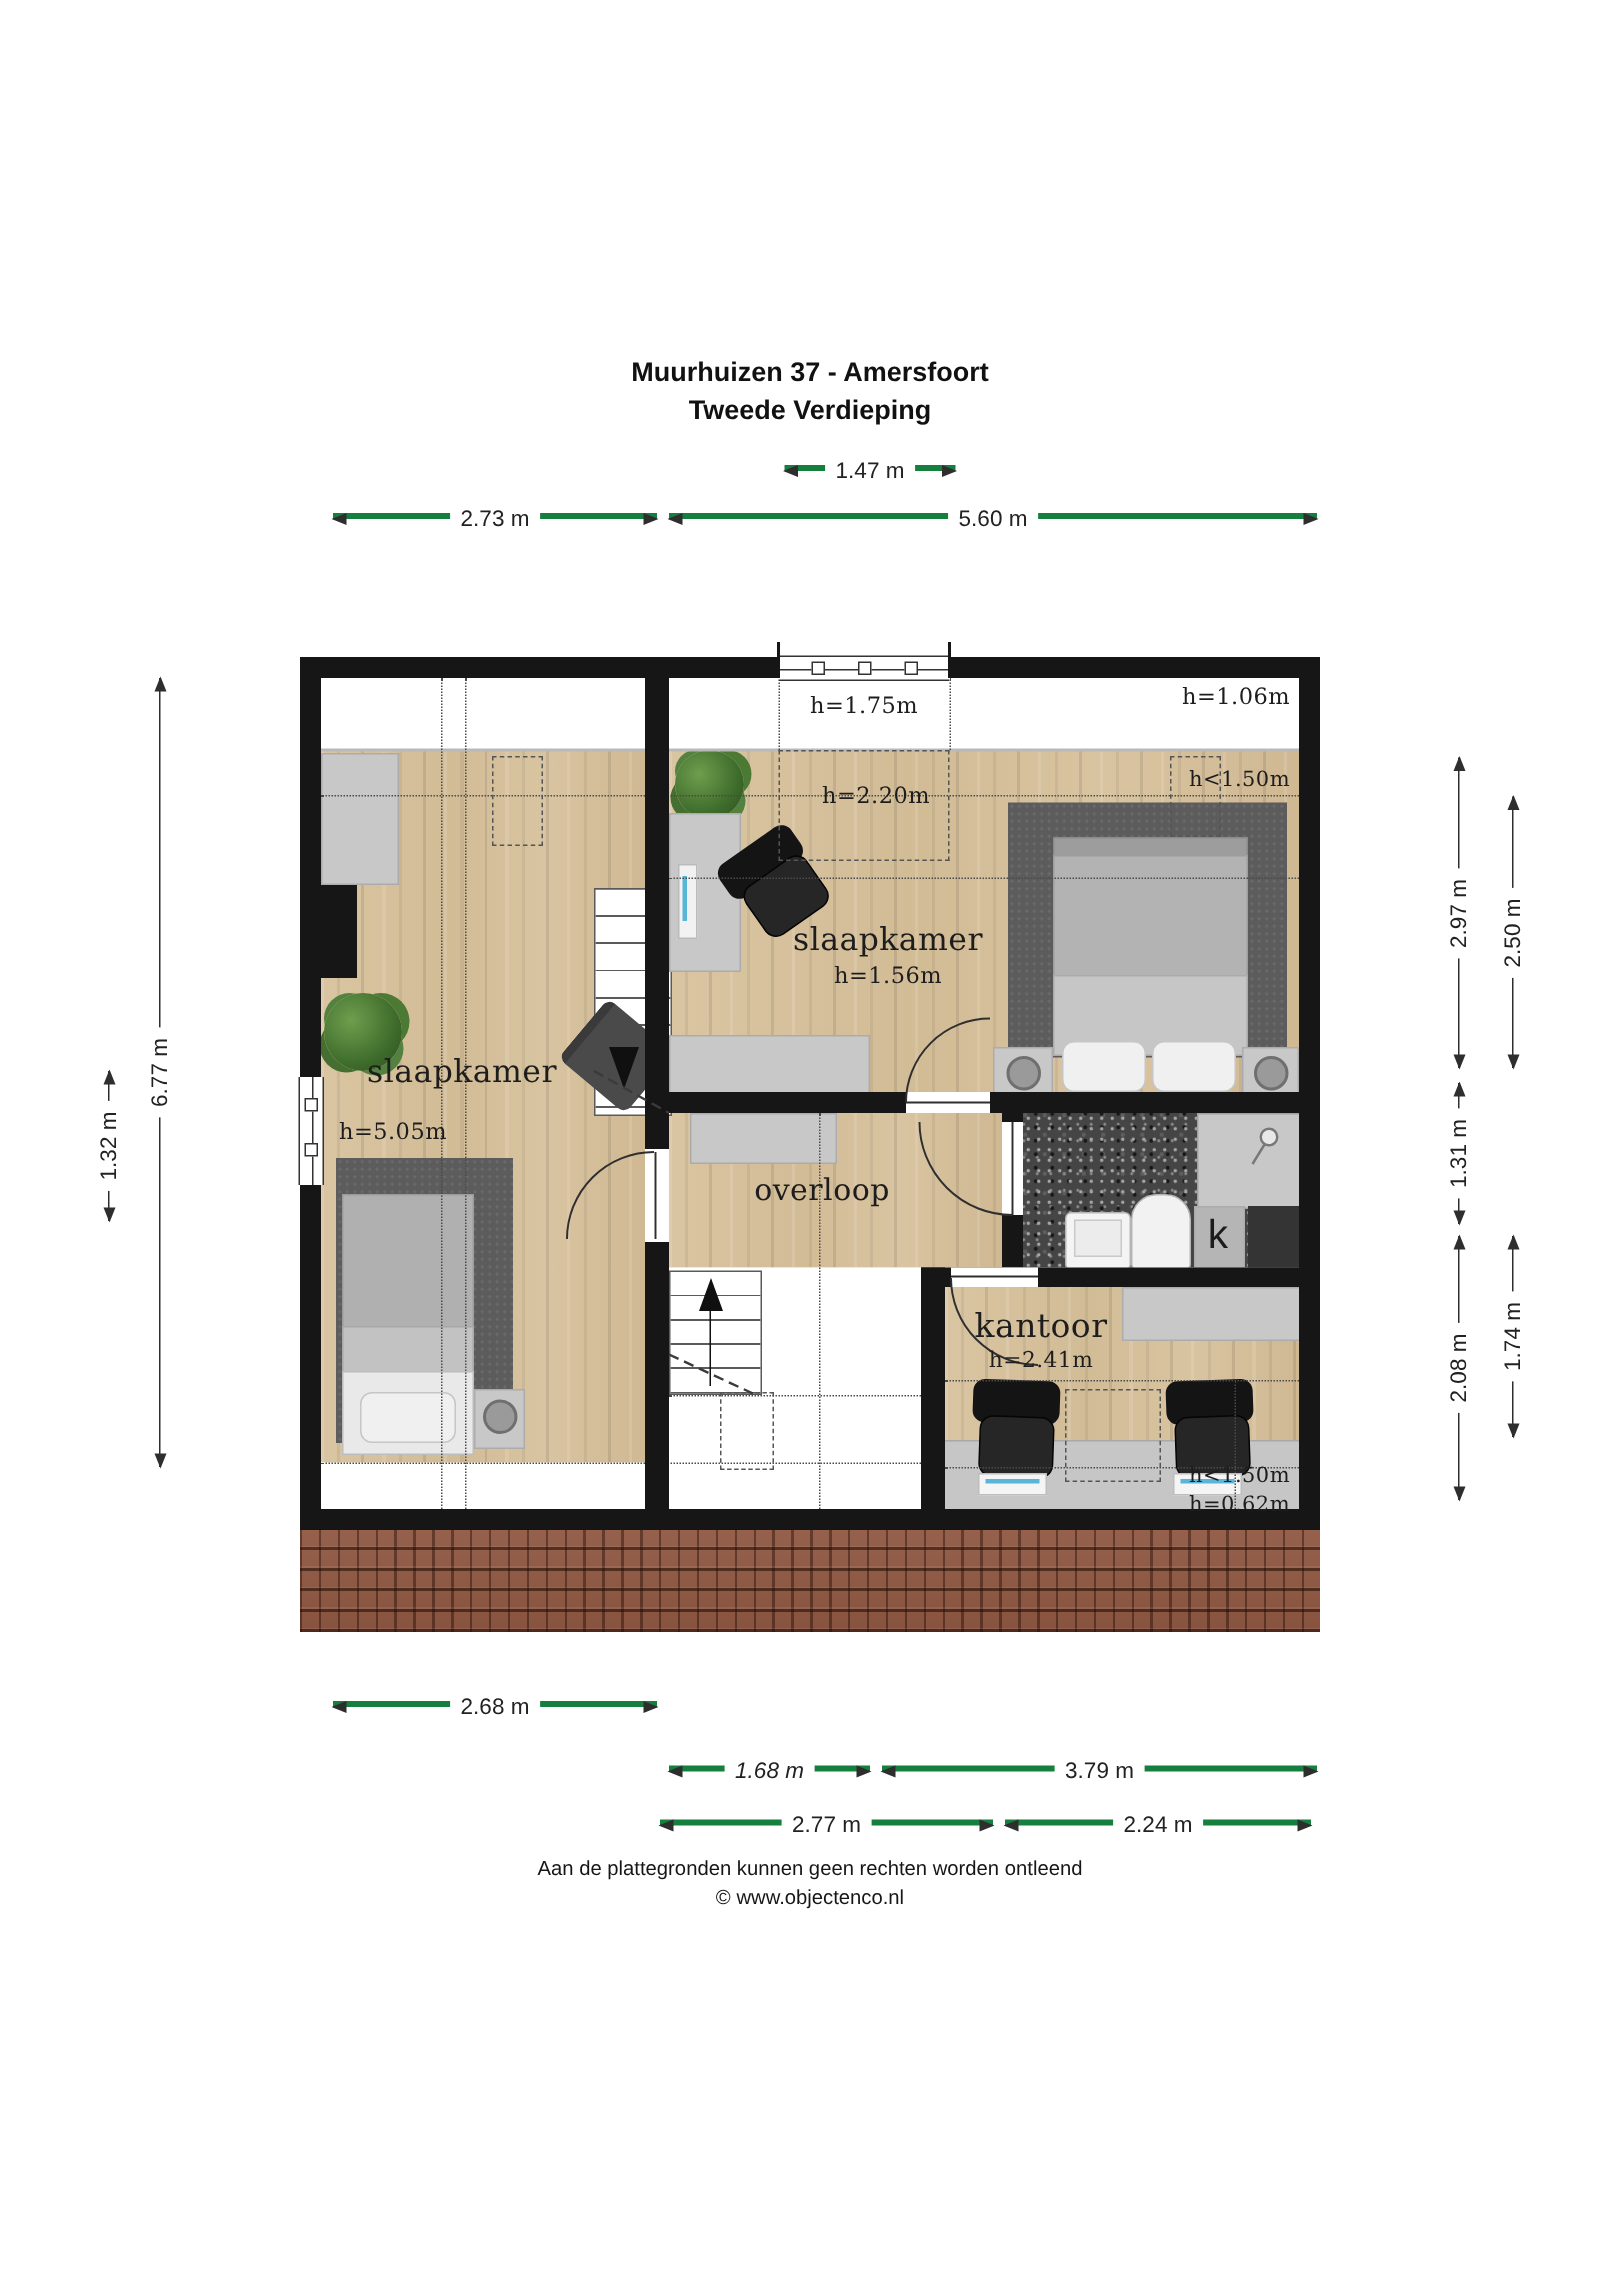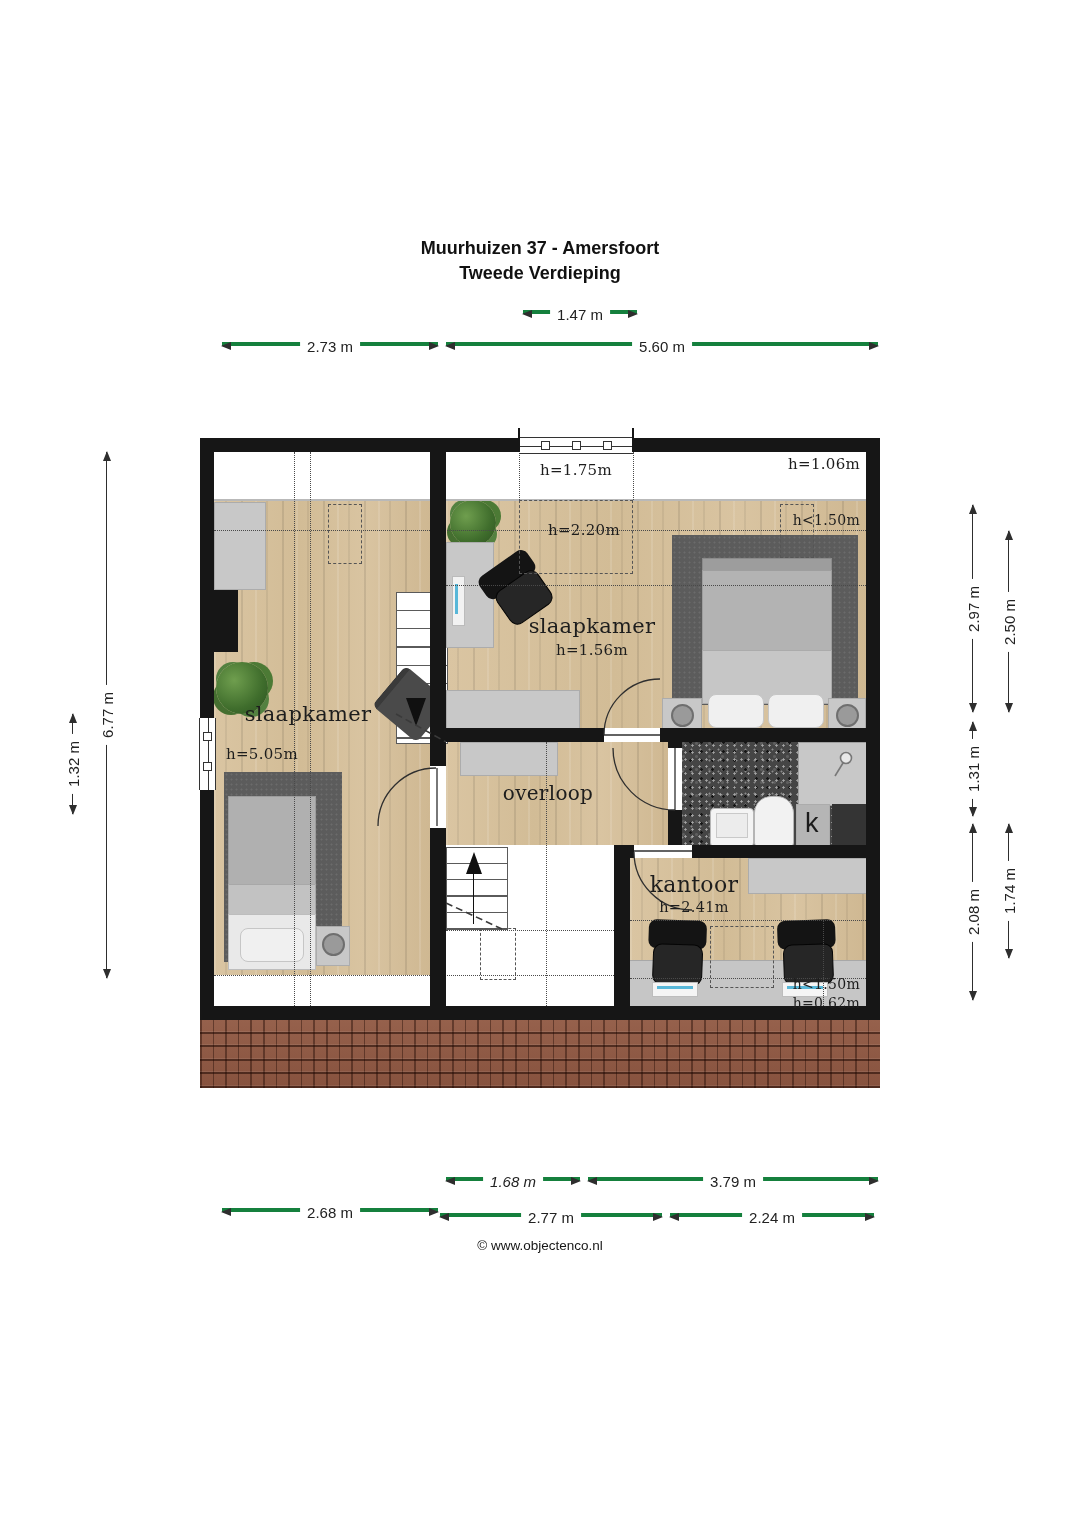--- a/index.html
+++ b/index.html
@@ -125,21 +125,21 @@
   <div class="vdim" style="left:972px;top:722px;height:94px;">
     <span class="dlabel">1.31 m</span>
   </div>
   <div class="vdim" style="left:972px;top:824px;height:176px;">
     <span class="dlabel">2.08 m</span>
   </div>
   <div class="vdim" style="left:1008px;top:824px;height:134px;">
     <span class="dlabel">1.74 m</span>
   </div>
 
-  <div class="hdim" style="left:222px;top:1208px;width:216px;">
+  <div class="hdim" style="left:222px;top:1134px;width:216px;">
     <span class="dlabel">2.68 m</span>
   </div>
   <div class="hdim" style="left:446px;top:1177px;width:134px;font-style:italic;">
     <span class="dlabel">1.68 m</span>
   </div>
   <div class="hdim" style="left:588px;top:1177px;width:290px;">
     <span class="dlabel">3.79 m</span>
   </div>
   <div class="hdim" style="left:440px;top:1213px;width:222px;">
     <span class="dlabel">2.77 m</span>
@@ -293,16 +293,17 @@
   <div class="rlabel center" style="left:592px;top:641px;font-size:15px;">h=1.56m</div>
   <div class="rlabel center" style="left:308px;top:702px;font-size:21px;">slaapkamer</div>
   <div class="rlabel" style="left:226px;top:745px;font-size:15px;">h=5.05m</div>
   <div class="rlabel center" style="left:548px;top:781px;font-size:20px;">overloop</div>
   <div class="rlabel center" style="left:694px;top:872px;font-size:22px;">kantoor</div>
   <div class="rlabel center" style="left:694px;top:899px;font-size:14.5px;">h=2.41m</div>
   <div class="rlabel" style="left:760px;top:976px;width:100px;text-align:right;font-size:14px;">h&lt;1.50m</div>
   <div class="rlabel" style="left:760px;top:995px;width:100px;text-align:right;font-size:14px;">h=0.62m</div>
 
   <div class="abs footer" style="top:1236px;left:0;">
+    <div>Aan de plattegronden kunnen geen rechten worden ontleend</div>
     <div>© www.objectenco.nl</div>
   </div>
 
 </div>
 
 </body></html>

